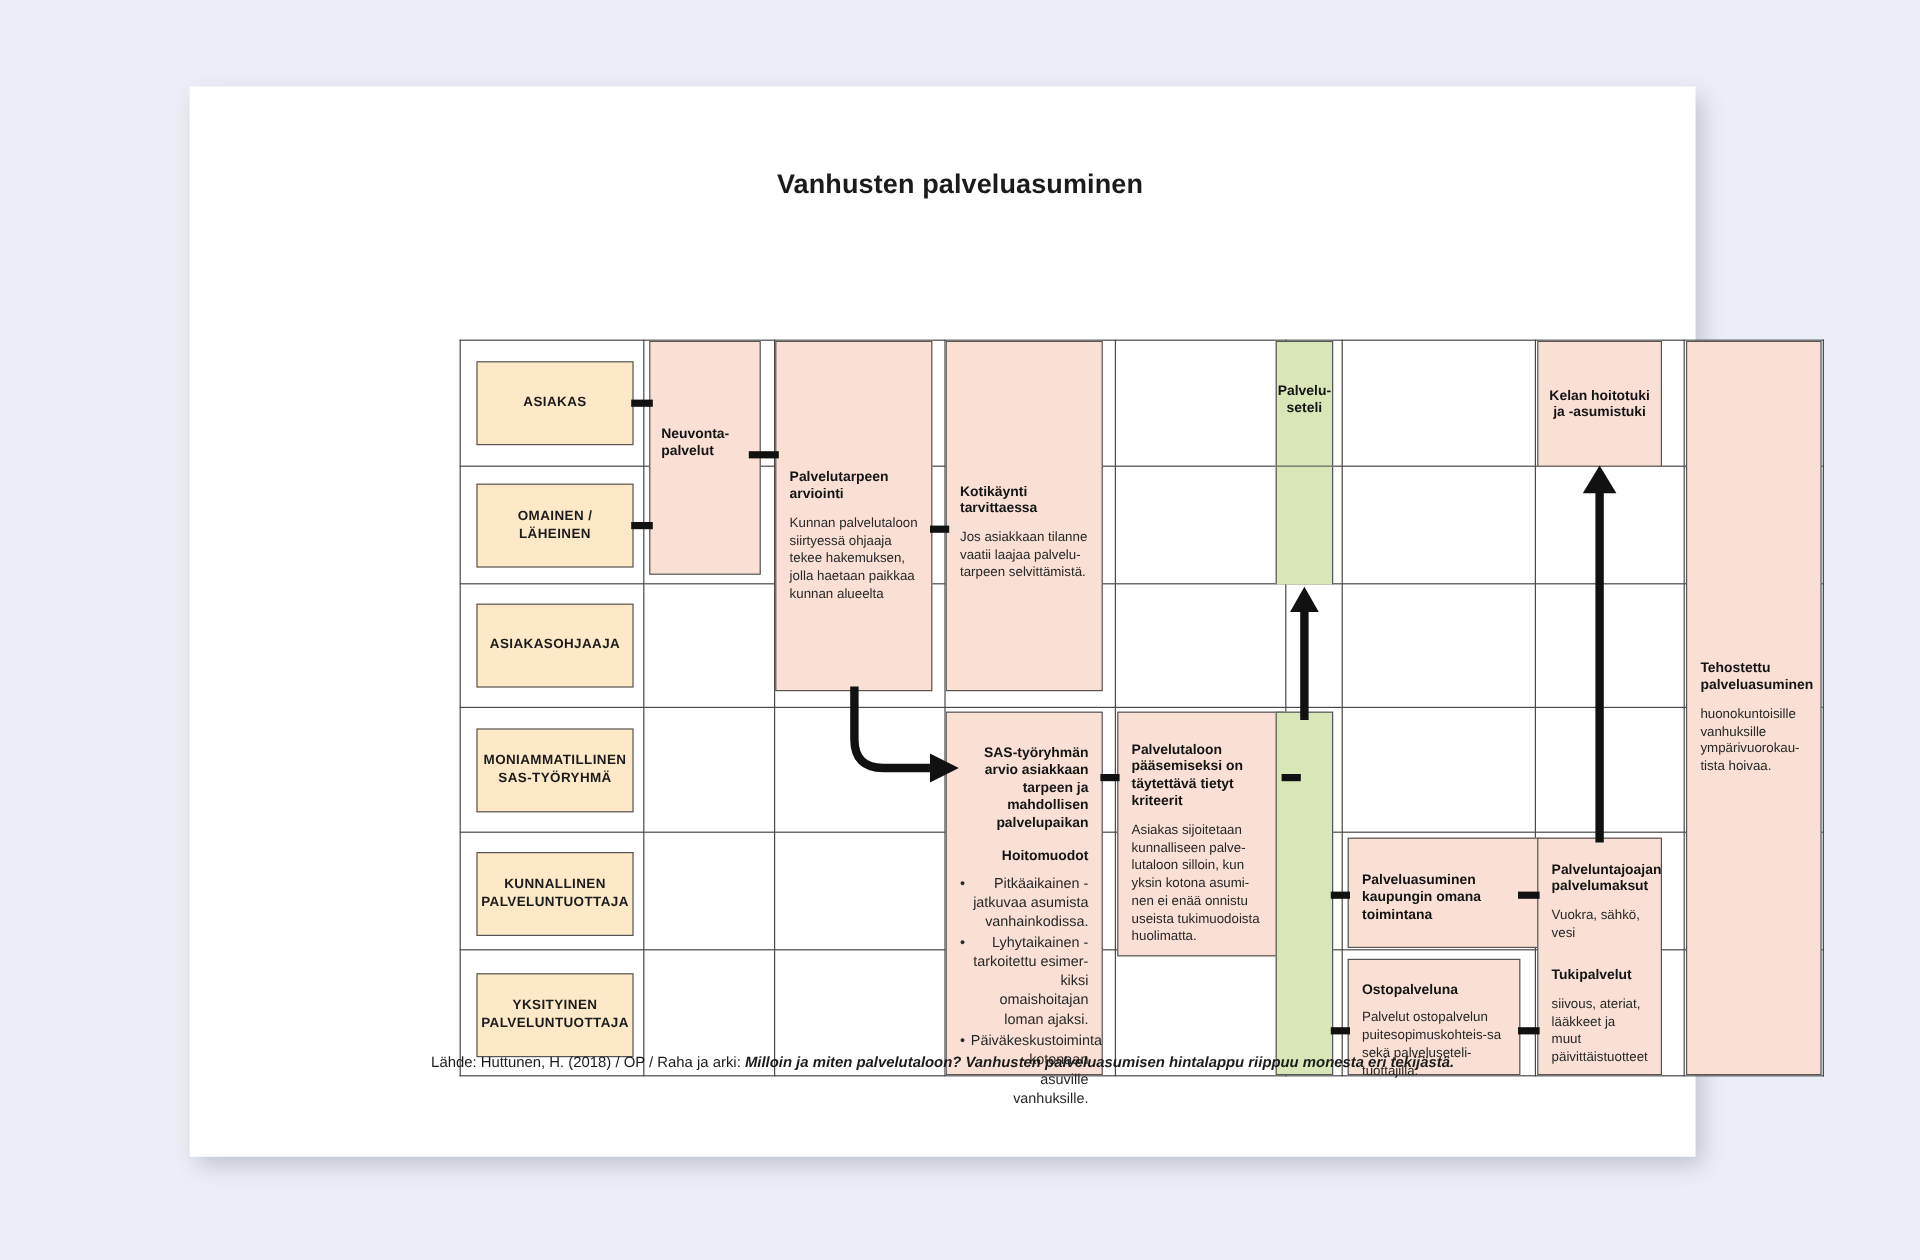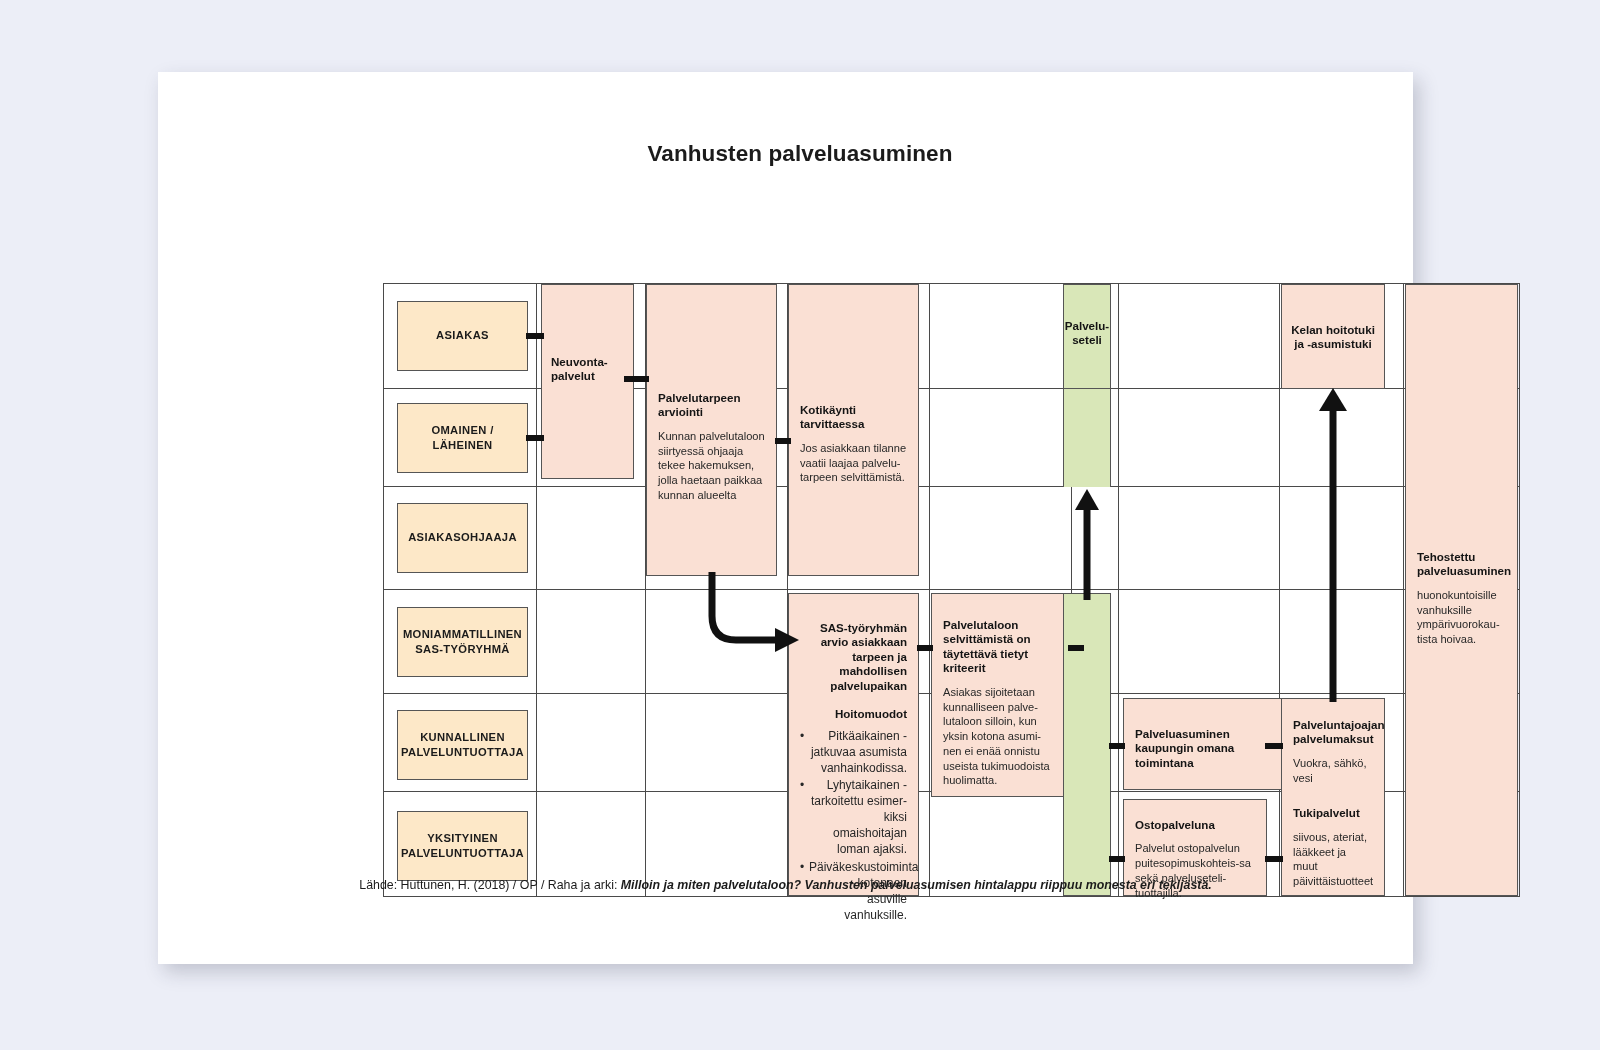--- a/index.html
+++ b/index.html
@@ -161,21 +161,21 @@
         <div class="hd">SAS-työryhmän arvio asiakkaan tarpeen ja mahdollisen palvelupaikan</div>
         <div class="hd" style="margin-top:14px;margin-bottom:6px;">Hoitomuodot</div>
         <ul class="blist">
           <li>Pitkäaikainen - jatkuvaa asumista vanhainkodissa.</li>
           <li>Lyhytaikainen - tarkoitettu esimer-kiksi omaishoitajan loman ajaksi.</li>
           <li>Päiväkeskustoiminta - kotonaan asuville vanhuksille.</li>
         </ul>
       </div>
 
       <div class="box peach pad" style="left:548px;top:310px;width:139px;height:204px;padding-top:24px;">
-        <div class="hd">Palvelutaloon selvittämistä on täytettävä tietyt kriteerit</div>
+        <div class="hd">Palvelutaloon pääsemiseksi on täytettävä tietyt kriteerit</div>
         <div class="bd">Asiakas sijoitetaan kunnalliseen palve-lutaloon silloin, kun yksin kotona asumi-nen ei enää onnistu useista tukimuodoista huolimatta.</div>
       </div>
 
       <div class="box green" style="left:680px;top:1px;width:48px;height:105px;">
         <div class="hd" style="white-space:pre-line;text-align:center;padding:34px 0 0 0;margin:0;">Palvelu-
 seteli</div>
       </div>
 
       <div class="box green noborder" style="left:680px;top:106px;width:48px;height:98px;border-left:1.3px solid #555;border-right:1.3px solid #555;"></div>
 

